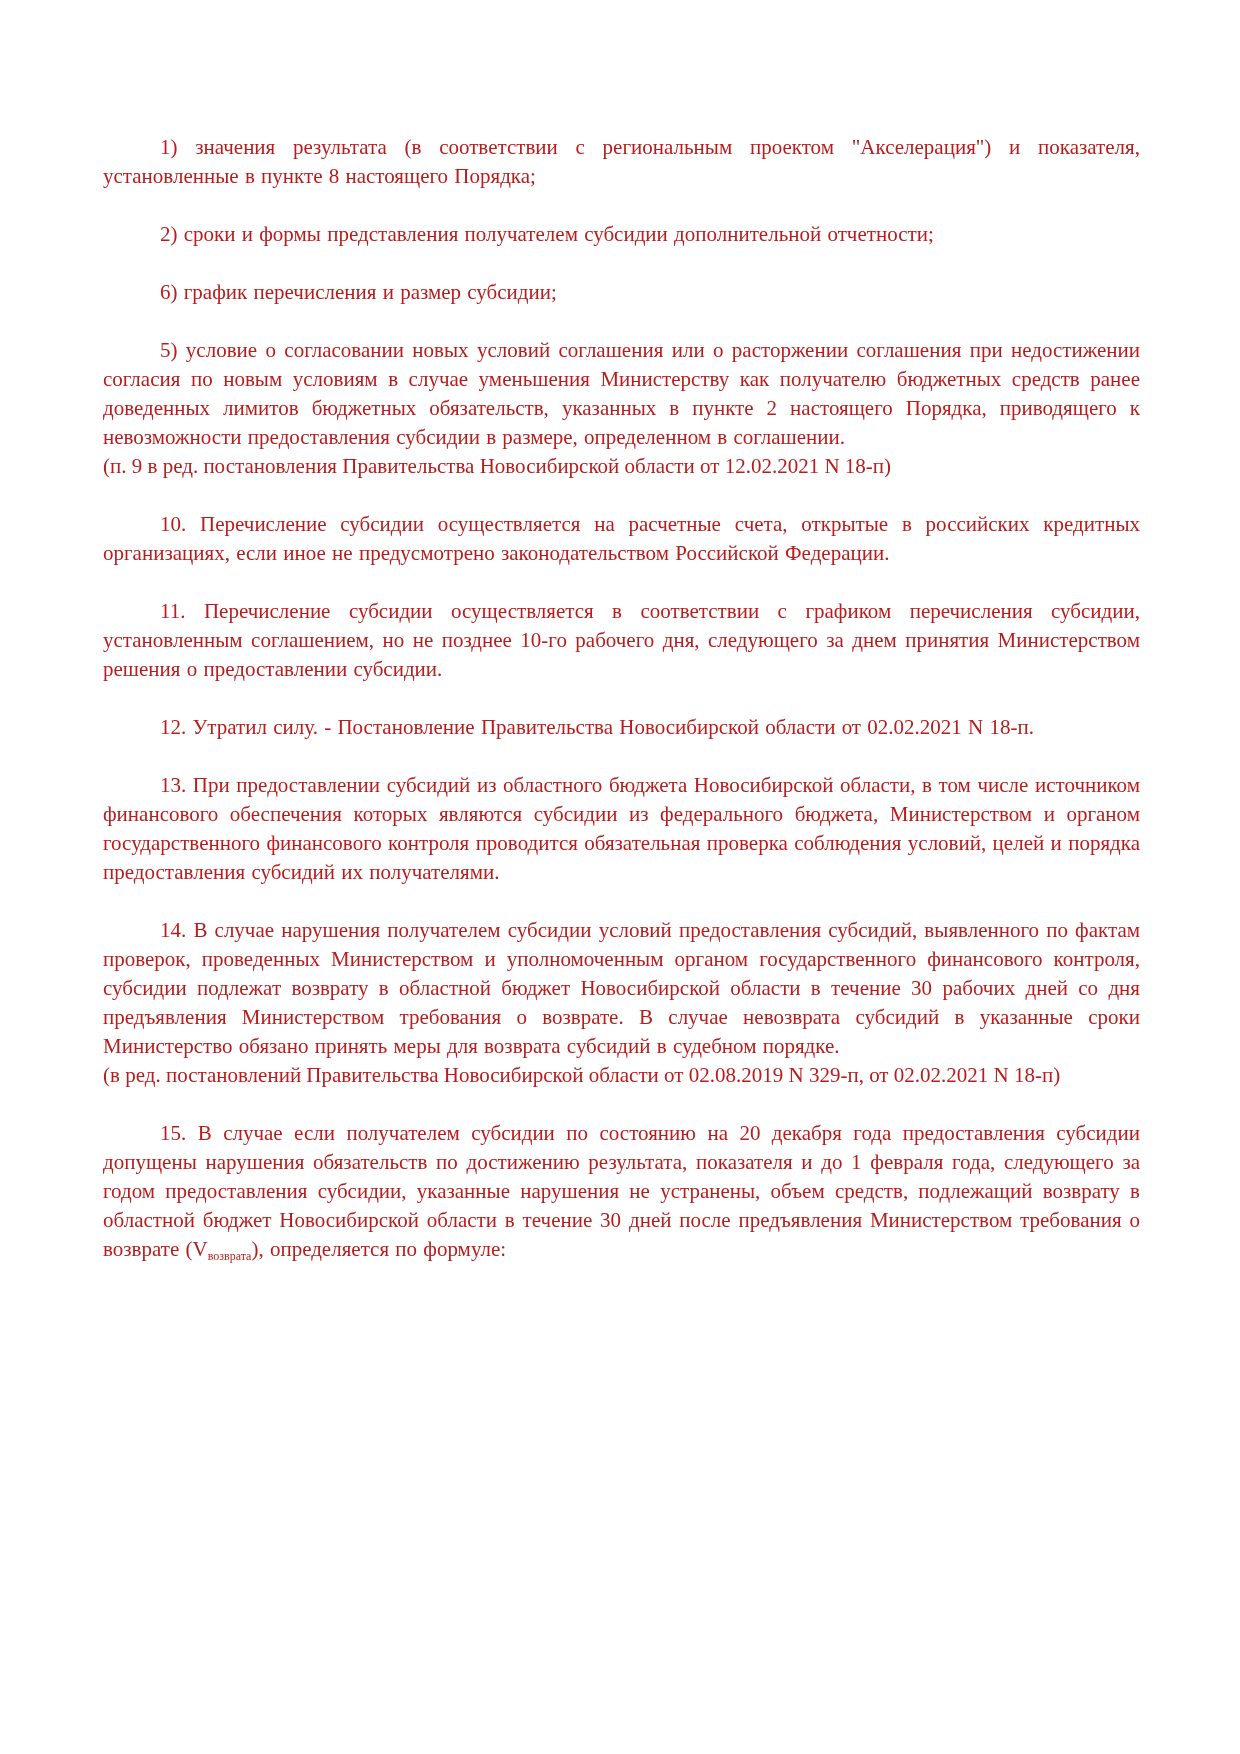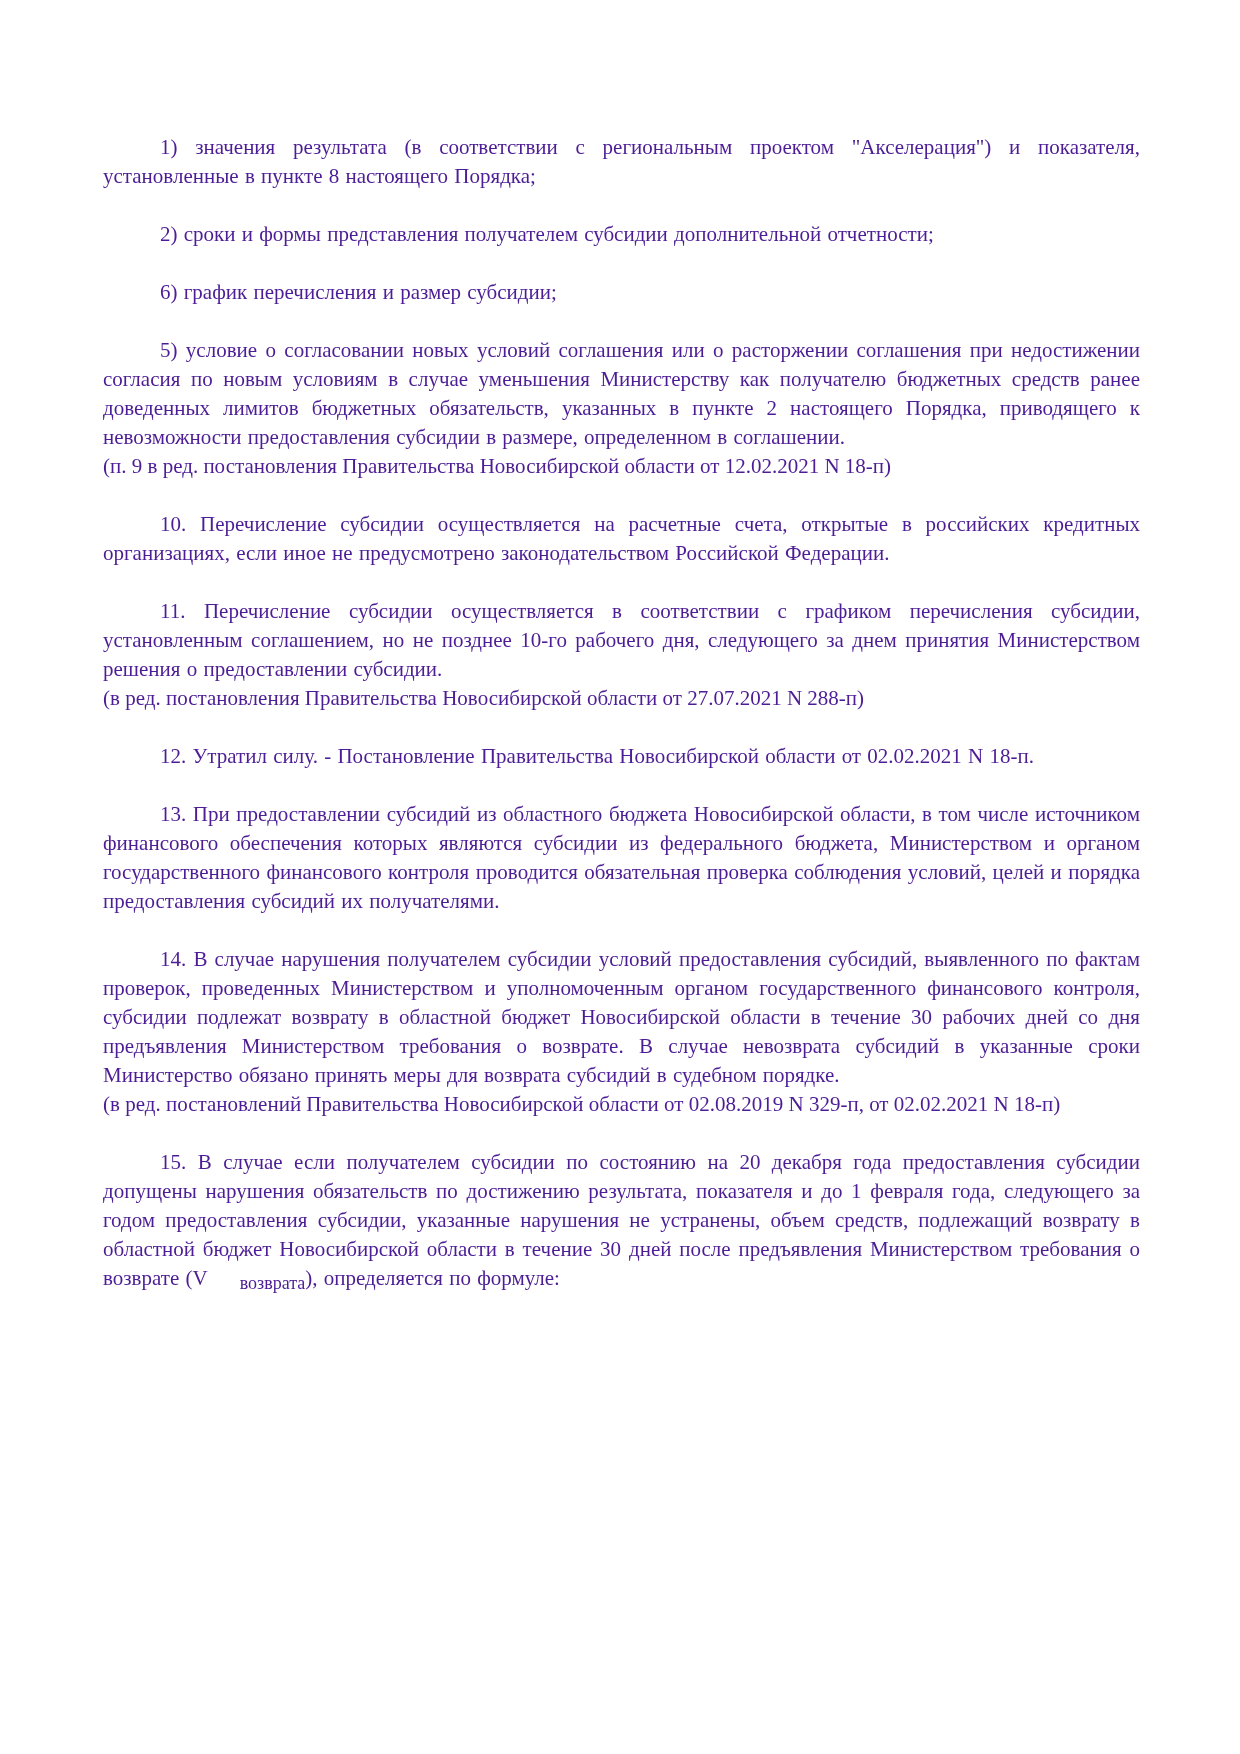--- a/index.html
+++ b/index.html
@@ -10,43 +10,42 @@
   .page {
     position: relative;
     width: 1240px;
     height: 1754px;
     background: #ffffff;
     box-sizing: border-box;
     padding: 133px 100px 0 103px;
     font-family: "Liberation Serif", "DejaVu Serif", serif;
     font-size: 21px;
     line-height: 29px;
-    color: #4c1d95;
+    color: #b91c1c;
   }
   .block {
     margin: 0 0 29px 0;
   }
   .para {
     margin: 0;
     text-align: justify;
     text-indent: 57px;
     word-spacing: 1px;
   }
   .note {
     margin: 0;
     text-align: justify;
     text-indent: 0;
   }
   .final-para sub {
-    font-size: 18px;
+    font-size: 12px;
     line-height: 0;
     vertical-align: baseline;
     position: relative;
     bottom: -4px;
-    margin-left: 32px;
   }
 </style>
 </head>
 <body>
 
 <div class="page">
 
   <div class="block">
     <p class="para">1) значения результата (в соответствии с региональным проектом "Акселерация") и показателя, установленные в пункте 8 настоящего Порядка;</p>
   </div>
@@ -64,21 +63,20 @@
     <p class="para">5) условие о согласовании новых условий соглашения или о расторжении соглашения при недостижении согласия по новым условиям в случае уменьшения Министерству как получателю бюджетных средств ранее доведенных лимитов бюджетных обязательств, указанных в пункте 2 настоящего Порядка, приводящего к невозможности предоставления субсидии в размере, определенном в соглашении.</p>
     <p class="note">(п. 9 в ред. постановления Правительства Новосибирской области от 12.02.2021 N 18-п)</p>
   </div>
 
   <div class="block">
     <p class="para">10. Перечисление субсидии осуществляется на расчетные счета, открытые в российских кредитных организациях, если иное не предусмотрено законодательством Российской Федерации.</p>
   </div>
 
   <div class="block">
     <p class="para">11. Перечисление субсидии осуществляется в соответствии с графиком перечисления субсидии, установленным соглашением, но не позднее 10-го рабочего дня, следующего за днем принятия Министерством решения о предоставлении субсидии.</p>
-    <p class="note">(в ред. постановления Правительства Новосибирской области от 27.07.2021 N 288-п)</p>
   </div>
 
   <div class="block">
     <p class="para">12. Утратил силу. - Постановление Правительства Новосибирской области от 02.02.2021 N 18-п.</p>
   </div>
 
   <div class="block">
     <p class="para">13. При предоставлении субсидий из областного бюджета Новосибирской области, в том числе источником финансового обеспечения которых являются субсидии из федерального бюджета, Министерством и органом государственного финансового контроля проводится обязательная проверка соблюдения условий, целей и порядка предоставления субсидий их получателями.</p>
   </div>
 

